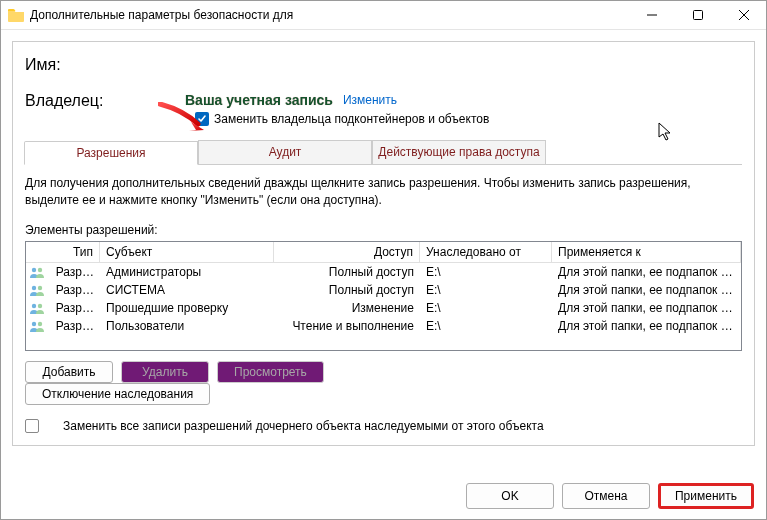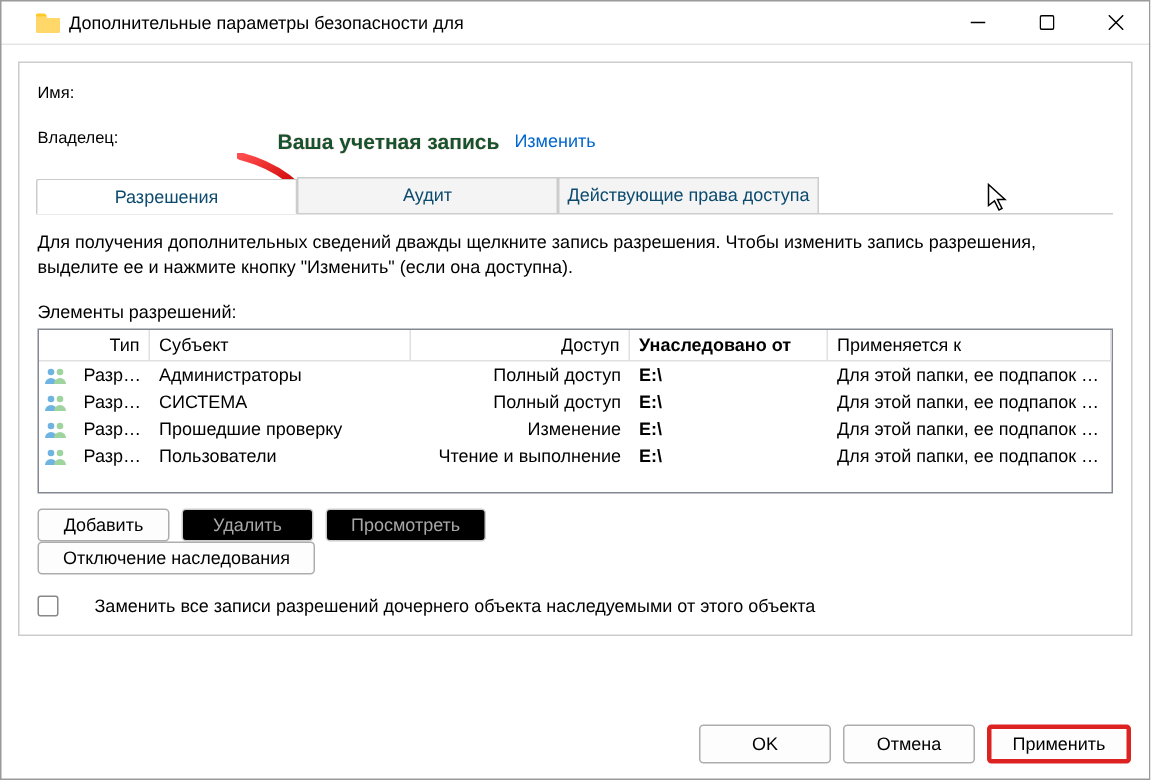--- a/index.html
+++ b/index.html
@@ -13,21 +13,20 @@
       height: 520px;
       overflow: hidden;
       position: relative;
     }
     .titlebar {
       height: 30px;
       background: #fff;
       display: flex;
       align-items: center;
       border-bottom: 1px solid #e5e5e5;
-      padding-left: 16px;
     }
     .titlebar .icon-folder {
       width: 16px;
       height: 14px;
       margin-left: 8px;
       margin-right: 6px;
     }
     .titlebar .title-text {
       flex: 1;
       font-size: 12px;
@@ -52,29 +51,29 @@
       position: relative;
     }
     .row {
       display: flex;
       align-items: flex-start;
       margin-bottom: 6px;
     }
     .label-col {
       width: 160px;
       padding-top: 0;
-      font-size: 11px;
+      font-size: 16px;
     }
     .val-col {
       display: flex;
       align-items: center;
       gap: 10px;
       flex-wrap: wrap;
     }
-    .owner-row { margin-top: 18px; margin-bottom: 16px; }
+    .owner-row { margin-top: 18px; margin-bottom: 2px; }
     .owner-name {
       color: #14532d;
       font-weight: 700;
       font-size: 14px;
       text-shadow: 0 0 1px rgba(210,40,40,.3);
     }
     .link-change {
       color: #0066cc;
       cursor: pointer;
     }
@@ -115,21 +114,21 @@
     }
     .tabs .tab {
       padding: 4px 0;
       width: 174px;
       text-align: center;
       border: 1px solid #ccc;
       border-bottom: none;
       background: #f4f4f4;
       position: relative;
       cursor: pointer;
-      color: #0c4a6e;
+      color: #7f1d1d;
     }
     .tabs .tab:first-child { border-top-left-radius: 2px; }
     .tabs .tab.active {
       background: #fff;
       border-bottom: 1px solid #fff;
       top: 1px;
     }
     .desc {
       line-height: 1.4;
       margin-bottom: 14px;
@@ -156,21 +155,21 @@
     .perm-row {
       display: flex;
       align-items: center;
       padding: 1px 0;
     }
     .cell { padding: 1px 6px; white-space: nowrap; overflow: hidden; text-overflow: ellipsis; }
     .c-icon { width: 22px; flex-shrink: 0; display: flex; padding-left:3px; align-items:center; }
     .c-type { width: 52px; flex-shrink: 0; text-align: right; }
     .c-subj { width: 174px; flex-shrink: 0; }
     .c-access { width: 146px; flex-shrink: 0; text-align: right; }
-    .c-inherit { width: 132px; flex-shrink: 0; font-weight: bold; }
+    .c-inherit { width: 132px; flex-shrink: 0; }
     .c-applies { flex: 1; }
     .th.c-icon + .c-type, .perm-header .c-type { margin-left: 22px; }
     .perm-header .c-type { margin-left: 22px; }
 
     .action-row {
       display: flex;
       gap: 8px;
       margin-bottom: 0;
     }
     .btn {
@@ -181,21 +180,21 @@
       border-radius: 3px;
       font-family: inherit;
       font-size: 12px;
       cursor: pointer;
       color: #000;
       text-align: center;
     }
     .btn:disabled, .btn[aria-disabled="true"] {
       color: #a7a7a7;
       border-color: #ccc;
-      background: #000000;
+      background: #701a75;
       cursor: default;
     }
     .inherit-row { margin-bottom: 14px; }
     .replace-row {
       display: flex;
       align-items: center;
       gap: 24px;
       margin-bottom: 4px;
     }
     .bottom-btns {
@@ -275,20 +274,28 @@
     </div>
 
     <div class="row owner-row">
       <div class="label-col">Владелец:</div>
       <div class="val-col">
         <span class="owner-name">Ваша учетная запись</span>
         <span class="link-change">Изменить</span>
       </div>
     </div>
 
+    <div class="chk-row">
+      <span class="checkbox checked">
+        <svg width="10" height="10" viewBox="0 0 10 10">
+            <path d="M2 5 l2 2 l4 -5" stroke="#fff" stroke-width="1.6" fill="none" stroke-linecap="round" stroke-linejoin="round"></path>
+          </svg>
+      </span>
+      <span>Заменить владельца подконтейнеров и объектов</span>
+    </div>
 
     <div class="tabs">
       <div class="tab active">Разрешения</div>
       <div class="tab">Аудит</div>
       <div class="tab">Действующие права доступа</div>
     </div>
 
     <div class="desc">Для получения дополнительных сведений дважды щелкните запись разрешения. Чтобы изменить запись разрешения, выделите ее и нажмите кнопку "Изменить" (если она доступна).</div>
 
     <div class="perm-label">Элементы разрешений:</div>

